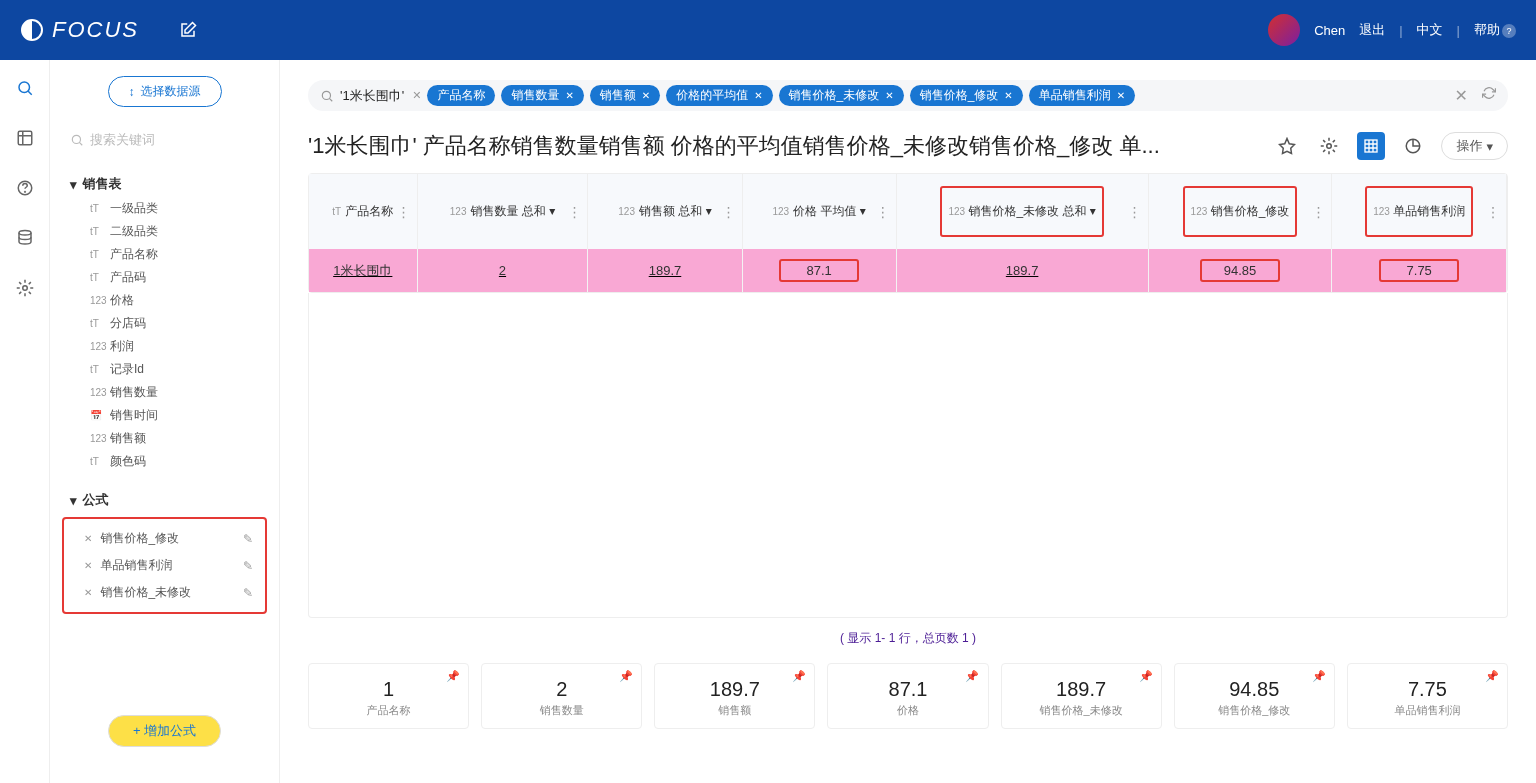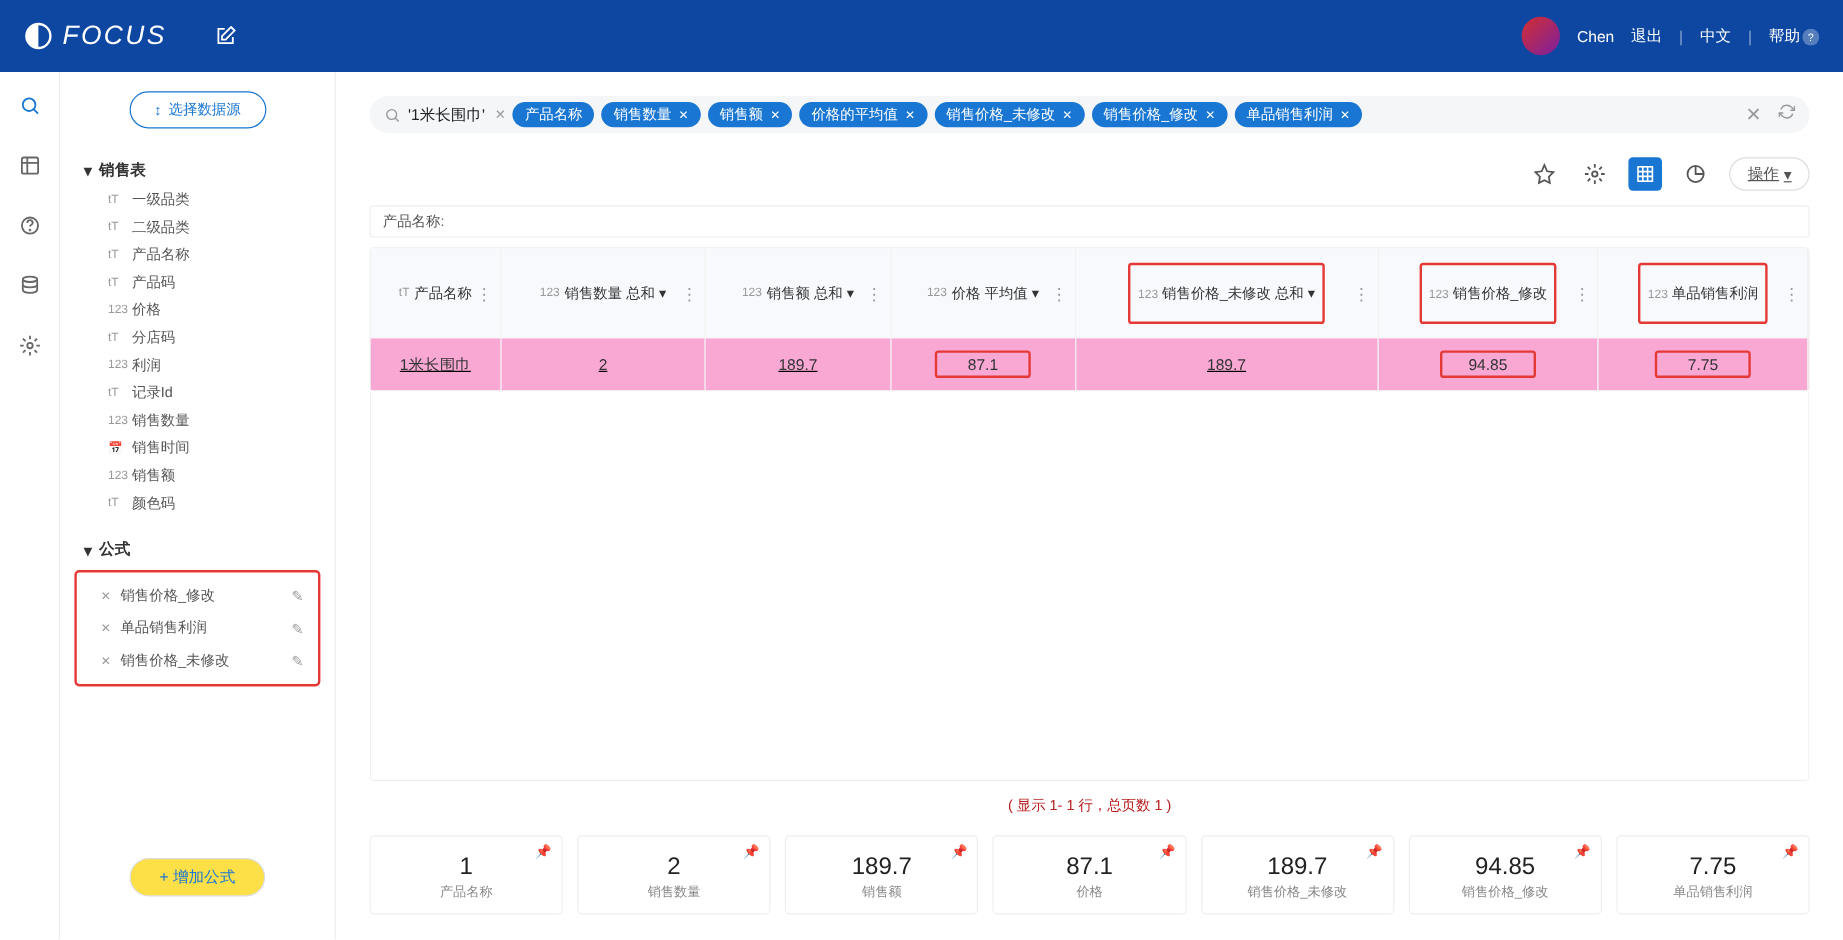--- a/index.html
+++ b/index.html
@@ -40,37 +40,37 @@
 .qb-x { color: #999; font-size: 11px; margin-left: 2px; cursor: pointer; }
 .chip { background: #1976d2; color: #fff; border-radius: 12px; padding: 2px 10px; font-size: 12px; display: flex; align-items: center; gap: 6px; }
 .chip .cx { font-size: 10px; cursor: pointer; }
 .qb-right { margin-left: auto; display: flex; gap: 14px; color: #999; }
 
 .titlebar { display: flex; align-items: center; margin: 20px 0 12px; }
 .page-title { font-size: 22px; color: #222; font-weight: 400; }
 .title-actions { margin-left: auto; display: flex; align-items: center; gap: 14px; color: #555; }
 .ta-btn { cursor: pointer; display: flex; align-items: center; justify-content: center; width: 28px; height: 28px; }
 .ta-btn.blue { background: #1976d2; color: #fff; border-radius: 4px; }
-.ops-btn { border: 1px solid #ddd; border-radius: 16px; padding: 4px 14px; font-size: 13px; cursor: pointer; display: flex; align-items: center; gap: 4px; text-decoration: underline; }
+.ops-btn { border: 1px solid #ddd; border-radius: 16px; padding: 4px 14px; font-size: 13px; cursor: pointer; display: flex; align-items: center; gap: 4px; }
 
 .product-label { border: 1px solid #eee; font-size: 12px; color: #555; padding: 4px 10px; display: inline-block; margin-bottom: 8px; border-radius: 3px; }
 
 .table-wrap { border: 1px solid #eee; border-radius: 4px; flex: 0 0 auto; }
 .tbl { width: 100%; border-collapse: collapse; }
 .tbl th { background: #f7f9fc; font-size: 12px; color: #333; font-weight: 500; padding: 12px 8px; border-right: 1px solid #eee; position: relative; text-align: center; }
 .tbl td { font-size: 13px; color: #333; padding: 10px 8px; border-right: 1px solid #f3f3f3; text-align: center; }
 .tbl tbody tr { background: #f9a8d4; text-decoration: underline; }
 .th-inner { display: flex; align-items: center; justify-content: center; gap: 4px; }
 .th-icon { font-size: 10px; color: #999; }
 .more-dots { position: absolute; right: 6px; top: 50%; transform: translateY(-50%); color: #999; cursor: pointer; font-size: 14px; }
 .hl-box { border: 2px solid #e53935; border-radius: 3px; padding: 15px 6px; display: inline-block; }
 .cell-hl { border: 2px solid #e53935; border-radius: 3px; display: inline-block; padding: 2px 18px; min-width: 80px; }
 
 .table-space { height: 325px; border: 1px solid #eee; border-top: none; border-radius: 0 0 4px 4px; }
-.pager { text-align: center; font-size: 12px; color: #b91c1c; margin: 12px 0 16px; }
+.pager { text-align: center; font-size: 12px; color: #4c1d95; margin: 12px 0 16px; }
 
 .cards { display: flex; gap: 12px; }
 .card { flex: 1; border: 1px solid #eee; border-radius: 4px; padding: 14px 8px 10px; text-align: center; position: relative; }
 .card-pin { position: absolute; top: 6px; right: 8px; color: #666; font-size: 11px; }
 .card-val { font-size: 20px; color: #222; }
 .card-lbl { font-size: 11px; color: #888; margin-top: 2px; }
 
 svg { display: block; }
 </style>
 </head>
@@ -135,20 +135,27 @@
           <path d="M12 1v4m0 14v4M4.2 4.2l2.8 2.8m10 10l2.8 2.8M1 12h4m14 0h4M4.2 19.8L7 17m10-10l2.8-2.8"></path>
         </svg>
       </div>
   </div>
 
   <div class="sidebar">
     <button class="src-btn">
         <span>↕</span>
         <span>选择数据源</span>
       </button>
+    <div class="search-kw">
+      <svg width="14" height="14" viewBox="0 0 24 24" fill="none" stroke="currentColor" stroke-width="2">
+          <circle cx="11" cy="11" r="7"></circle>
+          <path d="M21 21l-5-5"></path>
+        </svg>
+      <span>搜索关键词</span>
+    </div>
     <div class="tree-section">▾ <span>销售表</span></div>
     <div id="fields">
         <div class="tree-item">
           <span class="field-icon">tT</span>
           <span>一级品类</span>
         </div>
         <div class="tree-item">
           <span class="field-icon">tT</span>
           <span>二级品类</span>
         </div>
@@ -258,20 +265,21 @@
         <span>
             <svg width="14" height="14" viewBox="0 0 24 24" fill="none" stroke="currentColor" stroke-width="2">
               <path d="M23 4v6h-6M1 20v-6h6"></path>
               <path d="M3.5 9a9 9 0 0114.9-3.4L23 10M1 14l4.6 4.4A9 9 0 0020.5 15"></path>
             </svg>
           </span>
       </div>
     </div>
 
     <div class="titlebar">
+      <div class="page-title">'1米长围巾' 产品名称销售数量销售额 价格的平均值销售价格_未修改销售价格_修改 单...</div>
       <div class="title-actions">
         <span class="ta-btn">
             <svg width="18" height="18" viewBox="0 0 24 24" fill="none" stroke="currentColor" stroke-width="2">
               <path d="M12 2l3 7 7 1-5 5 1 7-6-3-6 3 1-7-5-5 7-1z"></path>
             </svg>
           </span>
         <span class="ta-btn">
             <svg width="18" height="18" viewBox="0 0 24 24" fill="none" stroke="currentColor" stroke-width="2">
               <circle cx="12" cy="12" r="3"></circle>
               <path d="M12 1v4m0 14v4M4.2 4.2l2.8 2.8m10 10l2.8 2.8M1 12h4m14 0h4M4.2 19.8L7 17m10-10l2.8-2.8"></path>
@@ -286,21 +294,20 @@
         <span class="ta-btn">
             <svg width="18" height="18" viewBox="0 0 24 24" fill="none" stroke="currentColor" stroke-width="2">
               <circle cx="12" cy="12" r="9"></circle>
               <path d="M12 3v9h9"></path>
             </svg>
           </span>
         <span class="ops-btn"><span>操作</span> ▾</span>
       </div>
     </div>
 
-    <span class="product-label">产品名称:</span>
 
     <div class="table-wrap">
       <table class="tbl">
         <thead>
             <tr id="thead-row">
               <th>
                 <span class="th-inner"><span class="th-icon">tT</span> 产品名称</span>
                 <span class="more-dots">⋮</span>
               </th>
               <th>

